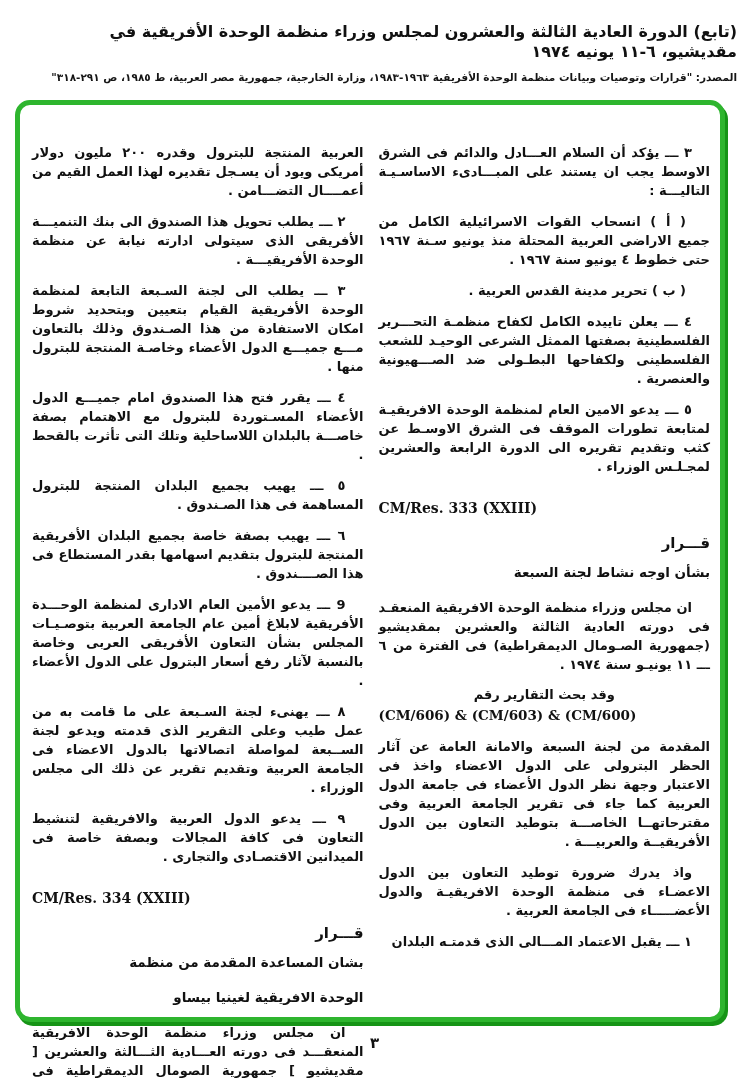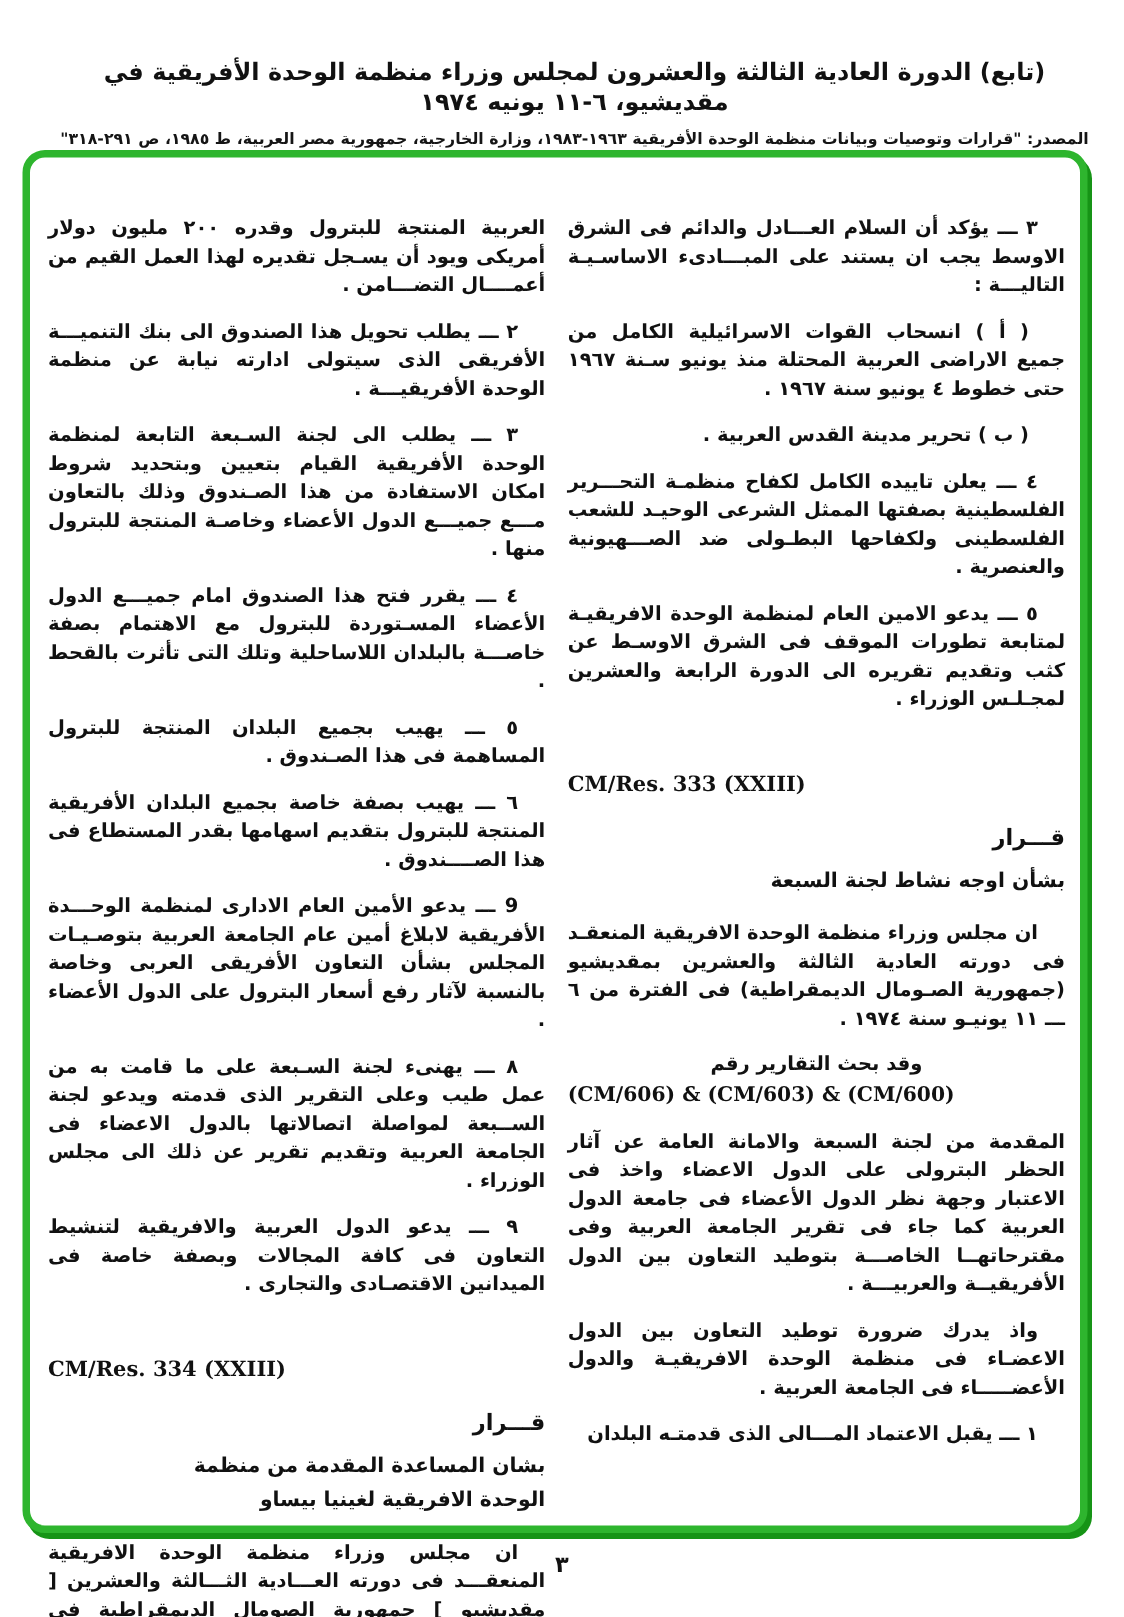--- a/index.html
+++ b/index.html
@@ -3,21 +3,21 @@
 <meta charset="utf-8">
 <style>
   html,body{margin:0;padding:0;}
   body{
     width:749px;height:1078px;position:relative;background:#ffffff;
     font-family:"DejaVu Sans","Liberation Sans",sans-serif;
     color:#111111;overflow:hidden;
     -webkit-font-smoothing:none;
   }
   
-  .doc-header{position:absolute;top:22px;left:29px;right:12px;text-align:center;direction:rtl;margin-top:16px;}
+  .doc-header{position:absolute;top:22px;left:29px;right:12px;text-align:right;direction:rtl;}
   .doc-header .line1{font-size:16px;font-weight:700;letter-spacing:0;line-height:1.25;}
   .doc-header .line2{font-size:10.5px;font-weight:700;margin-top:9px;color:#151515;}
   
   .frame{
     position:absolute;left:15px;top:100px;width:710px;height:922px;
     box-sizing:border-box;border:5px solid #2eb52e;border-radius:15px;
     box-shadow:3px 4px 0 #169416;background:#ffffff;
   }
   
   .columns{
@@ -25,21 +25,21 @@
     padding:26px 10px 0 12px;box-sizing:border-box;
   }
   .col{flex:1 1 0;direction:rtl;text-align:justify;font-size:13px;line-height:19px;font-weight:700;}
   .col p{margin:12px 0 11px 0;}
   p.body{text-indent:18px;}
   p.cont{text-indent:0;}
   p.sub{text-indent:24px;}
   p.res-ref{
     direction:ltr;text-align:left;text-indent:0;
     font-family:"DejaVu Serif","Liberation Serif",serif;
-    font-size:14px;font-weight:700;margin:38px 0 16px 0;
+    font-size:14px;font-weight:700;margin:23px 0 16px 0;
   }
   p.h-qarar{text-align:right;text-indent:0;font-size:15px;margin:4px 0 10px 0;}
   p.h-subject{text-indent:0;font-size:13.5px;margin:0 0 16px 0;}
   p.center-line{text-align:center;text-indent:0;margin:6px 0 2px 0;}
   p.latin-line{
     direction:ltr;text-align:left;text-indent:0;margin:0 0 2px 0;
     font-family:"DejaVu Serif","Liberation Serif",serif;font-size:13.5px;
   }
   
   .page-number{
@@ -80,21 +80,21 @@
       <p class="body">٢ ـــ يطلب تحويل هذا الصندوق الى بنك التنميـــة الأفريقى الذى سيتولى ادارته نيابة عن منظمة الوحدة الأفريقيـــة .</p>
       <p class="body">٣ ـــ يطلب الى لجنة السـبعة التابعة لمنظمة الوحدة الأفريقية القيام بتعيين وبتحديد شروط امكان الاستفادة من هذا الصـندوق وذلك بالتعاون مـــع جميـــع الدول الأعضاء وخاصـة المنتجة للبترول منها .</p>
       <p class="body">٤ ـــ يقرر فتح هذا الصندوق امام جميـــع الدول الأعضاء المسـتوردة للبترول مع الاهتمام بصفة خاصـــة بالبلدان اللاساحلية وتلك التى تأثرت بالقحط .</p>
       <p class="body">٥ ـــ يهيب بجميع البلدان المنتجة للبترول المساهمة فى هذا الصـندوق .</p>
       <p class="body">٦ ـــ يهيب بصفة خاصة بجميع البلدان الأفريقية المنتجة للبترول بتقديم اسهامها بقدر المستطاع فى هذا الصــــندوق .</p>
       <p class="body">9 ـــ يدعو الأمين العام الادارى لمنظمة الوحـــدة الأفريقية لابلاغ أمين عام الجامعة العربية بتوصـيـات المجلس بشأن التعاون الأفريقى العربى وخاصة بالنسبة لآثار رفع أسعار البترول على الدول الأعضاء .</p>
       <p class="body">٨ ـــ يهنىء لجنة السـبعة على ما قامت به من عمل طيب وعلى التقرير الذى قدمته ويدعو لجنة الســبعة لمواصلة اتصالاتها بالدول الاعضاء فى الجامعة العربية وتقديم تقرير عن ذلك الى مجلس الوزراء .</p>
       <p class="body">٩ ـــ يدعو الدول العربية والافريقية لتنشيط التعاون فى كافة المجالات وبصفة خاصة فى الميدانين الاقتصـادى والتجارى .</p>
       <p class="res-ref">CM/Res. 334 (XXIII)</p>
       <p class="h-qarar">قـــرار</p>
-      <p class="h-subject" style="margin-bottom:4px;">بشان المساعدة المقدمة من منظمة</p>
+      <p class="h-subject" style="margin-bottom:16px;">بشان المساعدة المقدمة من منظمة</p>
       <p class="h-subject">الوحدة الافريقية لغينيا بيساو</p>
       <p class="body">ان مجلس وزراء منظمة الوحدة الافريقية المنعقـــد فى دورته العـــادية الثـــالثة والعشرين [ مقديشيو ] جمهورية الصومال الديمقراطية فى الفترة من ٦ ـــ ١١ يونيو ســنة ١٩٧٤ .</p>
     </div>
 
   </div>
 </div>
 
 <div class="page-number">٣</div>
 
 </body></html>

